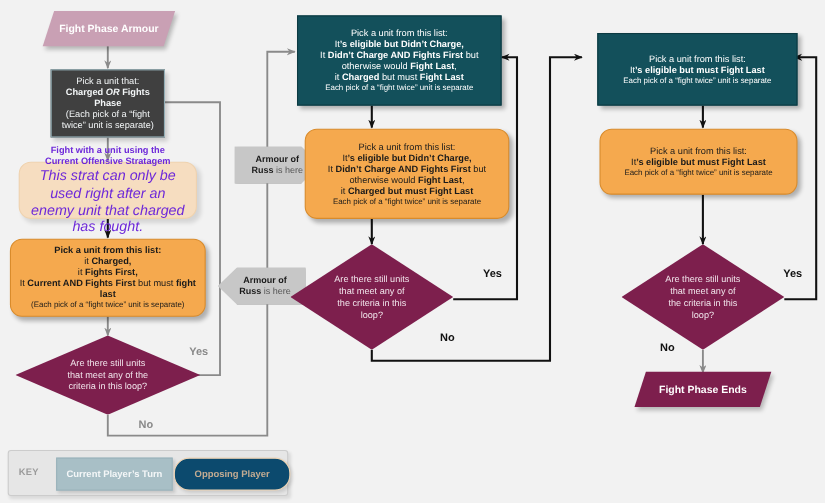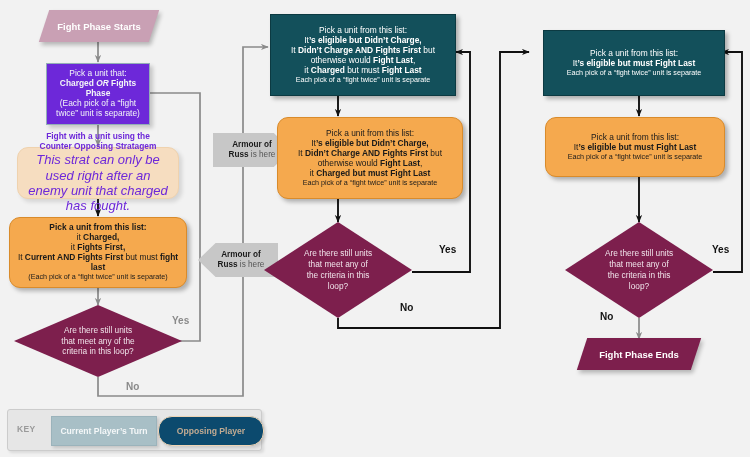--- a/index.html
+++ b/index.html
@@ -15,21 +15,21 @@
         justify-content:center;text-align:center;line-height:1.18;}
   .node .inner{width:100%;padding:0 4px;box-sizing:border-box;}
 
   
   .teal      {background:#13505b;color:#ffffff;border:1px solid #0c3a42;
               box-shadow:3px 3px 4px rgba(0,0,0,.28);}
   .orange    {background:#f5a council;}
   .orange    {background:#f4a council;}
   .orange    {background:#f5a94e;color:#1a1a1a;border:1px solid #d98b2b;
               border-radius:11px;box-shadow:3px 3px 4px rgba(0,0,0,.28);}
-  .steel     {background:#6d28d9;color:#f3f6f7;border:1px solid #93aeb6;
+  .steel     {background:#404040;color:#f3f6f7;border:1px solid #93aeb6;
               box-shadow:3px 3px 4px rgba(0,0,0,.18);}
   .cream     {background:#f6ddc0;color:#6d28d9;border:1px solid #efd2ae;
               border-radius:11px;box-shadow:3px 3px 4px rgba(0,0,0,.12);}
 
   
   .paral{position:absolute;}
   .paral .skew{width:100%;height:100%;transform:skewX(-18deg);
                box-shadow:3px 3px 4px rgba(0,0,0,.25);}
   .paral .lbl{position:absolute;inset:0;display:flex;align-items:center;
               justify-content:center;text-align:center;}
@@ -144,36 +144,36 @@
       <path d="M713,272 L742,272 L742,52 L722,52" marker-end="url(#arrBlk)"></path>
     </g>
     <g fill="none" stroke="#8a8a8a" stroke-width="1.7">
 
       <path d="M639,318 L639,339" marker-end="url(#arrGrey)"></path>
     </g>
   </svg>
 
   <div class="paral start" style="left:44px;top:10px;width:110px;height:32px;">
     <div class="skew"></div>
-    <div class="lbl">Fight Phase Starts</div>
+    <div class="lbl">Fight Phase Armour</div>
   </div>
 
   <div class="node steel" style="left:46px;top:63px;width:104px;height:62px;">
     <div class="inner">
       <span class="l n1">Pick a unit that:</span>
       <span class="l n1"><span class="b">Charged </span><span class="b i">OR</span><span class="b"> Fights Phase</span></span>
       <span class="l n1">(Each pick of a “fight</span>
       <span class="l n1">twice” unit is separate)</span>
     </div>
   </div>
 
   <div class="node cream" style="left:17px;top:147px;width:162px;height:52px;">
     <div class="inner">
       <span class="l n1 b">Fight with a unit using the</span>
-      <span class="l n1 b">Counter Opposing Stratagem</span>
+      <span class="l n1 b">Current Offensive Stratagem</span>
       <span class="l n2 i">This strat can only be used right after an</span>
       <span class="l n2 i">enemy unit that charged has fought.</span>
     </div>
   </div>
 
   <div class="node orange" style="left:9px;top:217px;width:178px;height:71px;">
     <div class="inner">
       <span class="l n1 b">Pick a unit from this list:</span>
       <span class="l n1"><span>it </span><span class="b">Charged,</span></span>
       <span class="l n1"><span>it </span><span class="b">Fights First,</span></span>

